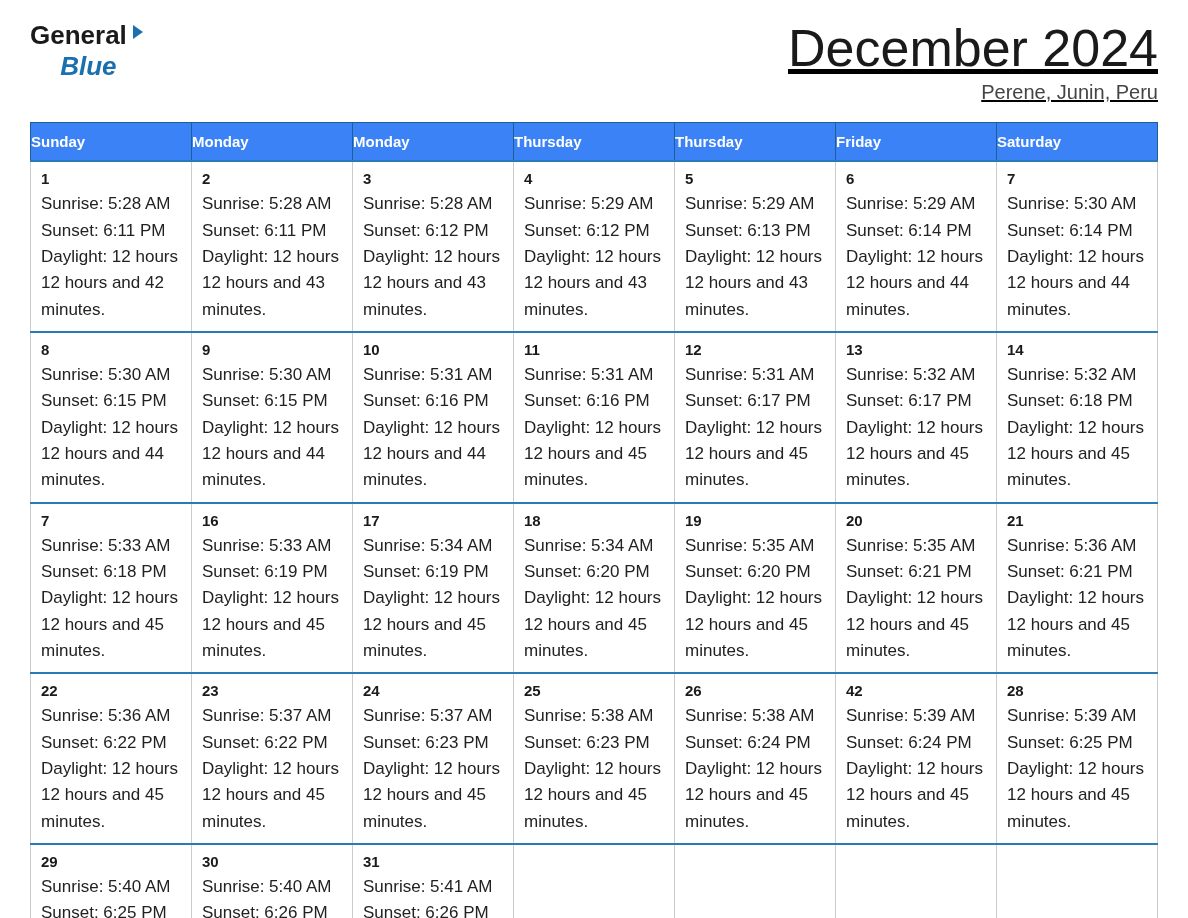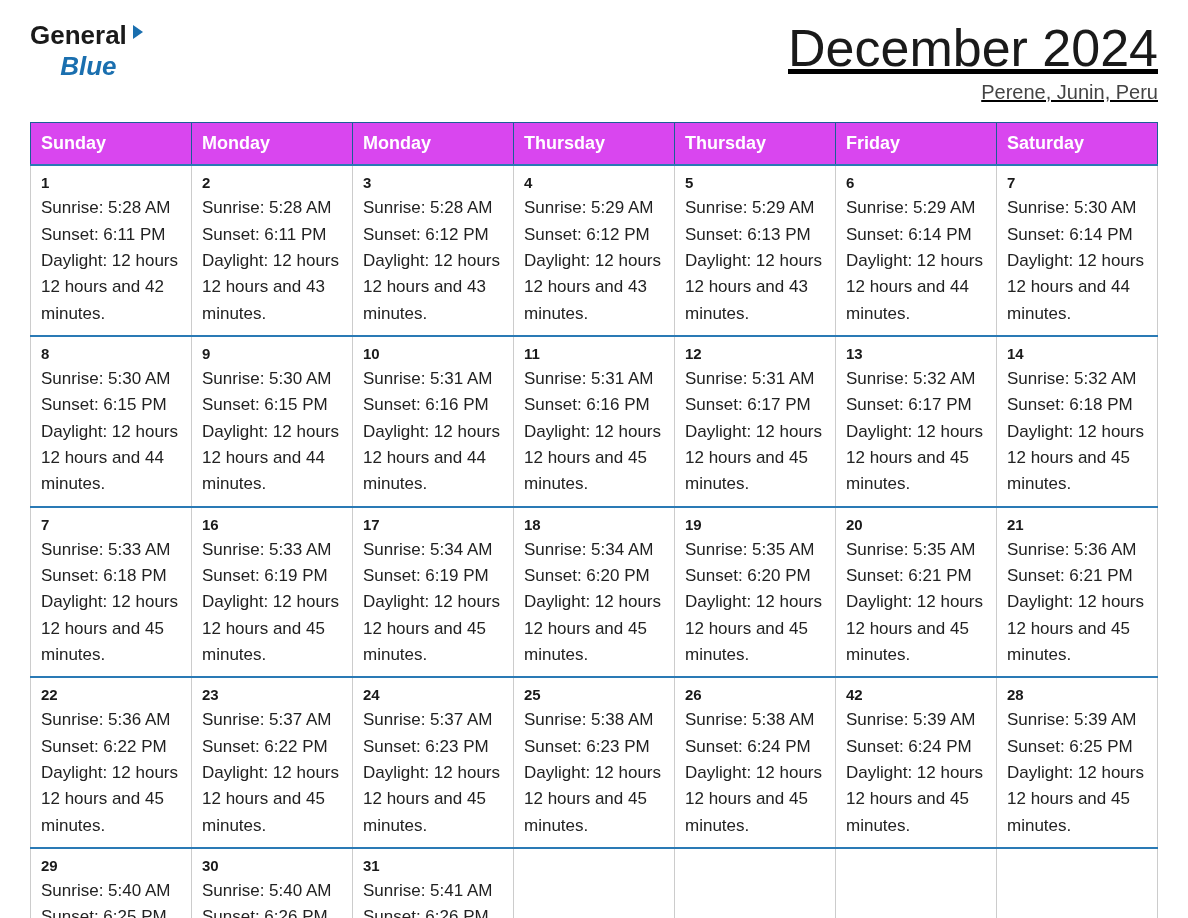--- a/index.html
+++ b/index.html
@@ -34,25 +34,25 @@
     .subtitle {
       font-size: 20px;
       color: #444;
       margin-top: 4px;
     }
     .calendar {
       width: 100%;
       border-collapse: collapse;
     }
     .calendar thead tr th {
-      background-color: #d946ef;
+      background-color: #3b82f6;
       color: #fff;
-      font-size: 18px;
-      font-weight: bold;
-      padding: 10px 10px;
+      font-size: 15px;
+      font-weight: bold;
+      padding: 10px 0;
       text-align: left;
       border: 1px solid #1a5f96;
     }
     .calendar tbody tr td {
       vertical-align: top;
       border: 1px solid #ccc;
       border-top: 2px solid #2a7ab5;
       padding: 8px 10px;
       width: 14.28%;
       font-size: 13px;

